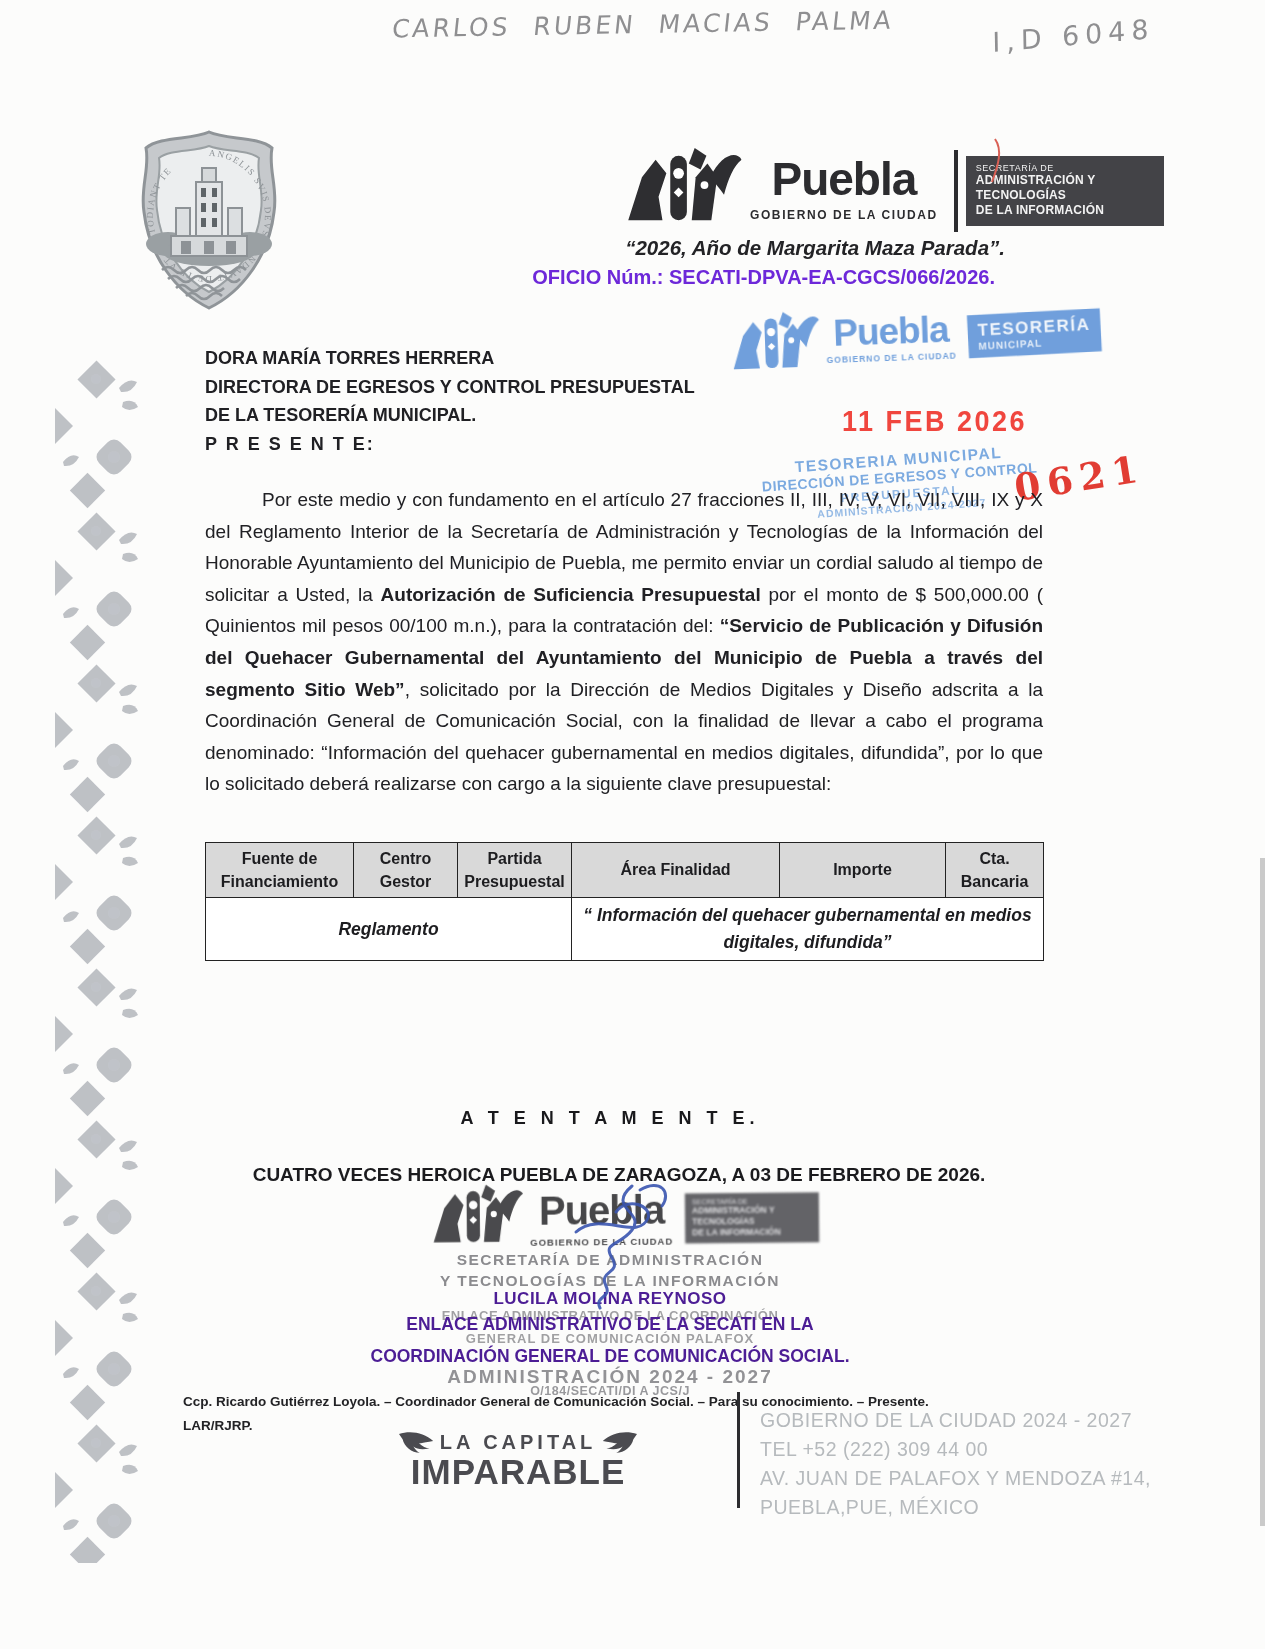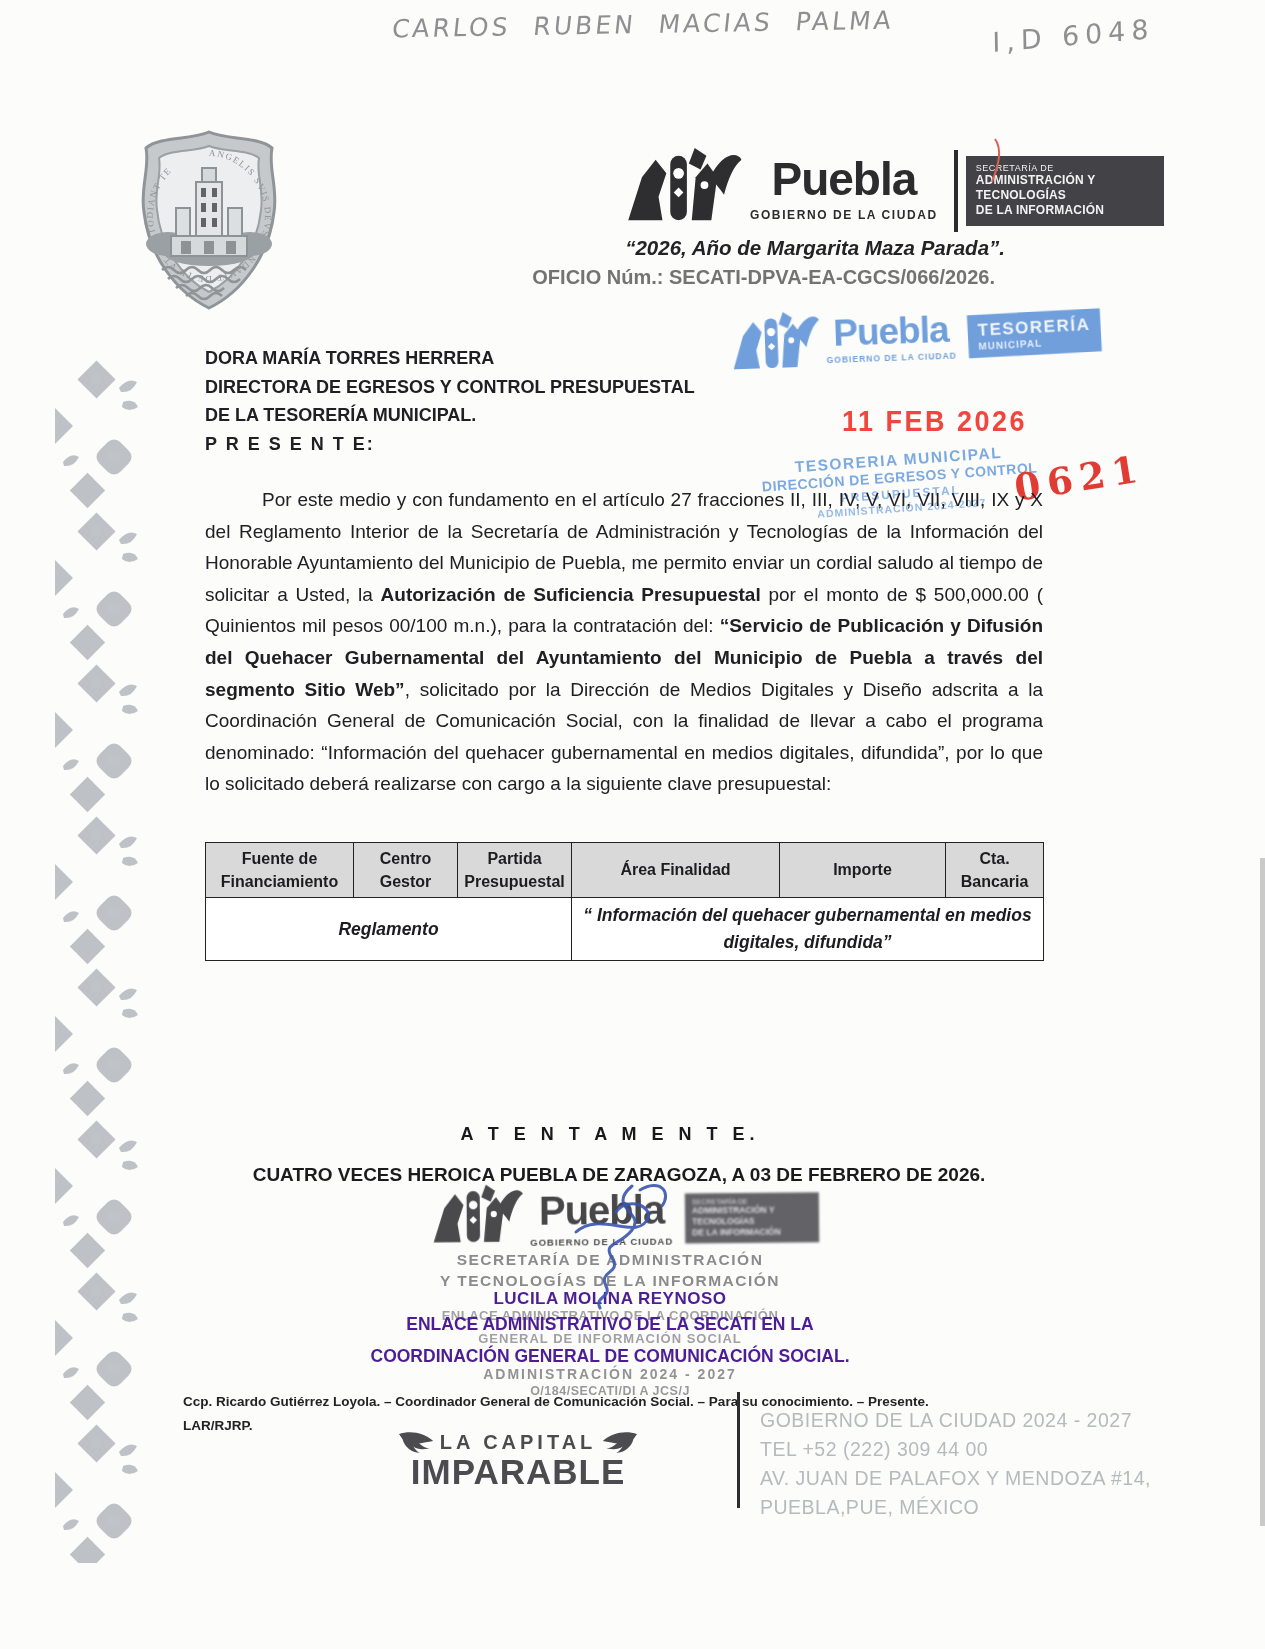--- a/index.html
+++ b/index.html
@@ -22,21 +22,21 @@
   #header-word .wordmark{font-size:46px;color:#2c2c2f;}
   .tagline{font-size:12px;font-weight:bold;letter-spacing:1.6px;color:#2c2c2f;margin-top:6px;}
   .vbar{width:4px;height:82px;background:#2c2c2f;margin:4px 8px 0 10px;}
   .badge{background:#434347;color:#f2f2f2;padding:7px 10px 8px 10px;margin-top:10px;width:178px;}
   .badge .b1{font-size:9px;letter-spacing:.5px;}
   .badge .b2,.badge .b3{font-size:12px;font-weight:bold;letter-spacing:.2px;line-height:1.25;}
   #red-scribble{left:986px;top:138px;}
 
   #year-legend{top:236px;left:205px;width:800px;text-align:right;font-size:20.5px;
                font-weight:bold;font-style:italic;color:#232326;}
-  #oficio-num{top:266px;left:205px;width:790px;text-align:right;font-size:20px;font-weight:bold;color:#737373;}
+  #oficio-num{top:266px;left:205px;width:790px;text-align:right;font-size:20px;font-weight:bold;color:#6d28d9;}
 
   
   #recipient{left:205px;top:344px;font-size:18px;font-weight:bold;line-height:28.5px;color:#202024;}
   #recipient .salut{letter-spacing:2px;}
 
   
   #tes-stamp{left:728px;top:306px;display:flex;align-items:flex-start;transform:rotate(-2deg);
              color:#5d93d8;opacity:.88;filter:blur(.3px);}
   .mark-blue{color:#5d93d8;}
   #tes-word{margin:6px 4px 0 6px;text-align:center;}
@@ -68,40 +68,40 @@
   td,th{border:1.6px solid #232323;text-align:center;vertical-align:middle;padding:2px 4px;
         font-size:16px;color:#1d1d20;}
   th{background:#d9d9d9;font-weight:bold;height:50px;line-height:1.45;}
   .row-vals td{height:30px;font-weight:bold;}
   .row-fin td{height:58px;font-weight:bold;font-style:italic;}
   .fin-label{font-size:17.5px;}
   .fin-quote{font-size:17.5px;line-height:27px;}
 
   #closing{left:266px;top:1012px;font-size:18.5px;color:#202024;}
   #atentamente{left:190px;top:1108px;width:840px;text-align:center;font-size:18px;
-               font-weight:bold;letter-spacing:5px;color:#19191c;margin-top:16px;}
+               font-weight:bold;letter-spacing:5px;color:#19191c;}
   #dateline{left:190px;top:1164px;width:858px;text-align:center;font-size:19px;font-weight:bold;color:#1b1b1e;}
 
   
   #seal{left:428px;top:1182px;display:flex;align-items:flex-start;opacity:.86;
         filter:blur(.4px);transform:rotate(-.5deg);}
   #seal-word{margin:8px 4px 0 6px;text-align:center;}
   #seal-word .wordmark{font-size:40px;color:#2a2a2d;}
   #seal-word .tagline{font-size:9.5px;letter-spacing:1px;}
   #seal-badge{background:#4a4a4f;color:#dddde0;margin:12px 0 0 8px;padding:5px 7px;width:120px;
               filter:blur(.8px);}
   #seal-badge .b1{font-size:7px;}
   #seal-badge .b2,#seal-badge .b3{font-size:8.5px;font-weight:bold;line-height:1.3;}
 
   .graystamp{left:190px;width:840px;text-align:center;color:#6f6f74;font-weight:bold;opacity:.8;}
   #gs1{top:1251px;font-size:15.5px;letter-spacing:1.5px;}
   #gs2{top:1272px;font-size:15.5px;letter-spacing:1.5px;}
   #gs3{top:1308px;font-size:13px;letter-spacing:.5px;opacity:.65;}
   #gs4{top:1331px;font-size:13px;letter-spacing:1px;opacity:.65;}
-  #gs5{top:1366px;font-size:14px;letter-spacing:2px;opacity:.75;}
+  #gs5{top:1366px;font-size:19px;letter-spacing:2px;opacity:.75;}
   #gs6{top:1384px;font-size:12.5px;letter-spacing:.5px;opacity:.7;}
 
   .signerline{left:190px;width:840px;text-align:center;color:#4c1d95;font-weight:bold;}
   #signer-name{top:1289px;font-size:17px;letter-spacing:.5px;}
   #signer-role1{top:1314px;font-size:17.5px;}
   #signer-role2{top:1346px;font-size:17.5px;}
 
   #cc{left:183px;top:1390px;font-size:13.5px;font-weight:bold;color:#232326;line-height:1.8;}
 
   
@@ -304,21 +304,21 @@
     <div id="seal-badge">
       <div class="b1">SECRETARÍA DE</div>
       <div class="b2">ADMINISTRACIÓN Y TECNOLOGÍAS</div>
       <div class="b3">DE LA INFORMACIÓN</div>
     </div>
   </div>
 
   <div class="abs graystamp" id="gs1">SECRETARÍA DE ADMINISTRACIÓN</div>
   <div class="abs graystamp" id="gs2">Y TECNOLOGÍAS DE LA INFORMACIÓN</div>
   <div class="abs graystamp" id="gs3">ENLACE ADMINISTRATIVO DE LA COORDINACIÓN</div>
-  <div class="abs graystamp" id="gs4">GENERAL DE INFORMACIÓN SOCIAL</div>
+  <div class="abs graystamp" id="gs4">GENERAL DE COMUNICACIÓN PALAFOX</div>
   <div class="abs graystamp" id="gs5">ADMINISTRACIÓN 2024 - 2027</div>
   <div class="abs graystamp" id="gs6">O/184/SECATI/DI A JCS/J</div>
 
   <div class="abs signerline" id="signer-name">LUCILA MOLINA REYNOSO</div>
   <div class="abs signerline" id="signer-role1">ENLACE ADMINISTRATIVO DE LA SECATI EN LA</div>
   <div class="abs signerline" id="signer-role2">COORDINACIÓN GENERAL DE COMUNICACIÓN SOCIAL.</div>
 
   <svg class="abs" id="signature-wrap" width="1265" height="1649">
     <g stroke="#3a55b0" stroke-width="3" fill="none" stroke-linecap="round" opacity=".9">
       <path d="M632,1186 C606,1208 646,1212 632,1230 C620,1246 602,1242 612,1258 C622,1274 598,1270 606,1286 C612,1298 594,1296 600,1308"></path>

